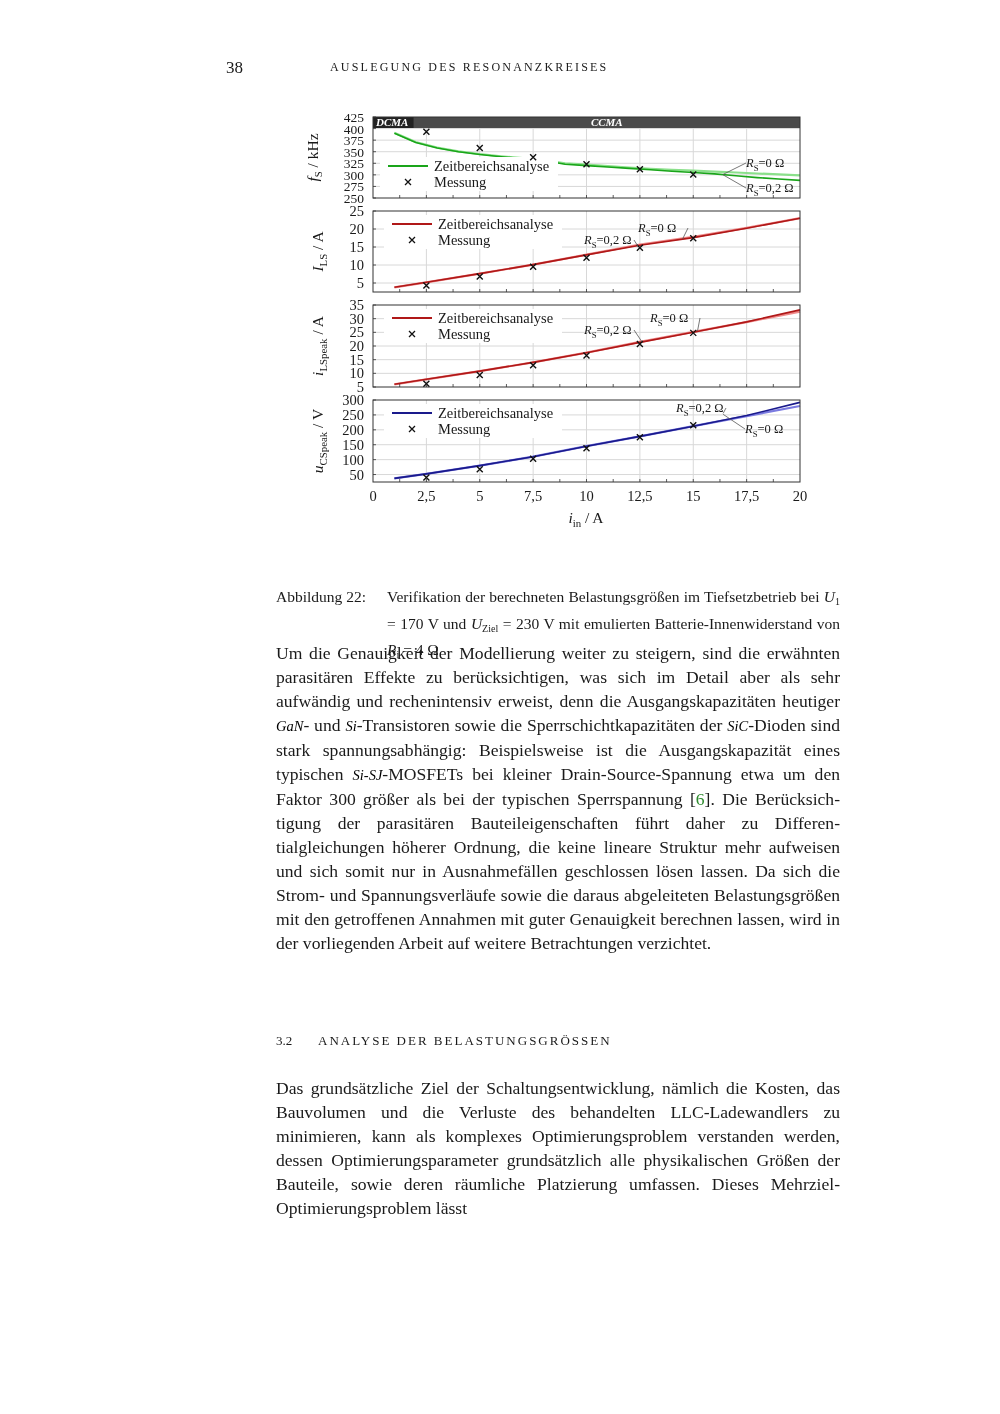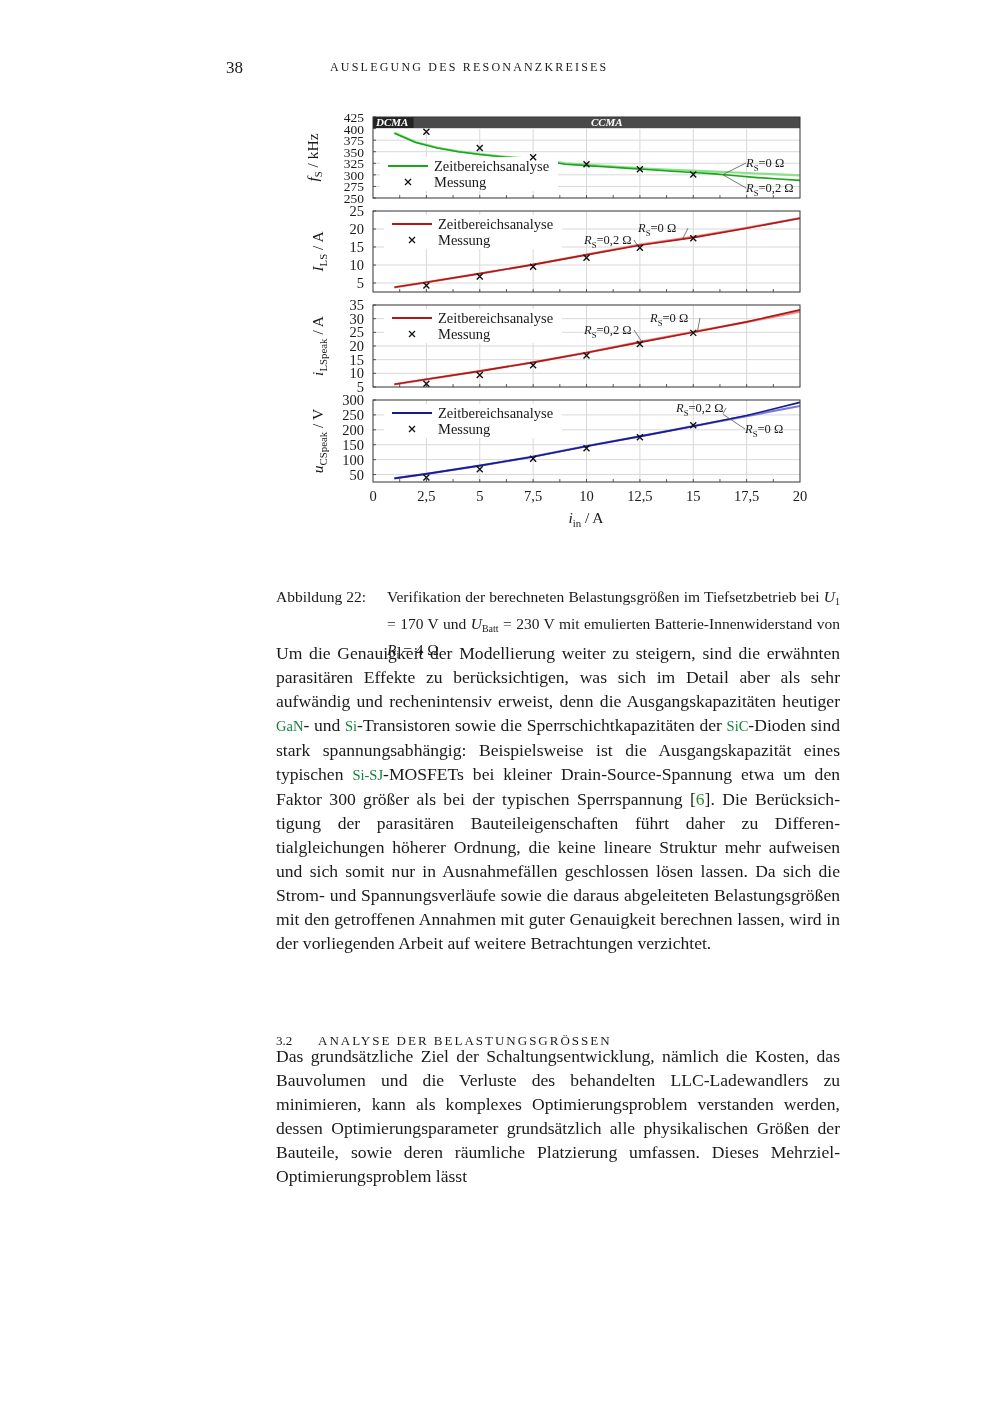--- a/index.html
+++ b/index.html
@@ -12,22 +12,22 @@
   #figure { position: absolute; left: 0; top: 100px; width: 1000px; height: 440px; }
   #figure text { font-family: "Liberation Serif", "DejaVu Serif", serif; fill: #1a1a1a; }
   .caption { position: absolute; left: 276px; top: 554px; width: 564px; font-size: 15.5px; line-height: 21.5px; margin-top: 32px; }
   .caption-label { position: absolute; left: 0; top: 0; white-space: nowrap; }
   .caption-text { margin-left: 111px; text-align: justify; }
   .math { font-style: italic; }
   sub { font-size: 10px; vertical-align: -3px; font-style: normal; }
   .body-text { position: absolute; left: 276px; width: 564px; font-size: 17.6px; line-height: 24px;
                text-align: justify; hyphens: manual; }
   .p1 { top: 641px; }
-  .p2 { top: 1044px; }
-  .acr { color: #15803d; font-size: 14.5px; }
+  .p2 { top: 1076px; }
+  .acr { color: #000000; font-size: 14.5px; font-style: italic; }
   .cite { color: #2e8b2e; }
   .section-heading { position: absolute; left: 276px; top: 1033px; font-size: 13px;
                      letter-spacing: 2px; text-transform: uppercase; white-space: nowrap; }
   .section-num { display: inline-block; width: 42px; letter-spacing: 0; }
 </style>
 </head>
 <body>
 
 <div class="running-head">
   <span class="page-number">38</span>
@@ -290,21 +290,21 @@
     <text x="586.5" y="501" font-size="14.5" text-anchor="middle">10</text>
     <text x="639.875" y="501" font-size="14.5" text-anchor="middle">12,5</text>
     <text x="693.25" y="501" font-size="14.5" text-anchor="middle">15</text>
     <text x="746.625" y="501" font-size="14.5" text-anchor="middle">17,5</text>
     <text x="800" y="501" font-size="14.5" text-anchor="middle">20</text>
     <text x="586" y="523" font-size="15.5" text-anchor="middle"><tspan font-style="italic">i</tspan><tspan font-size="10.85" dy="4.340000000000001">in</tspan><tspan dy="-4.340000000000001"> / A</tspan></text>
   </svg>
 
 <div class="caption">
   <span class="caption-label">Abbildung 22:</span>
-  <div class="caption-text"><span>Verifikation der berechneten Belastungsgrößen im Tiefsetzbetrieb bei </span><span class="math"><span>U</span><sub>1</sub></span><span> = 170 V und </span><span class="math"><span>U</span><sub>Batt</sub></span><span> = 230 V mit emulierten Batterie-Innenwiderstand von </span><span class="math"><span>R</span><sub>i</sub></span><span> = 4 Ω</span></div>
+  <div class="caption-text"><span>Verifikation der berechneten Belastungsgrößen im Tiefsetzbetrieb bei </span><span class="math"><span>U</span><sub>1</sub></span><span> = 170 V und </span><span class="math"><span>U</span><sub>Ziel</sub></span><span> = 230 V mit emulierten Batterie-Innenwiderstand von </span><span class="math"><span>R</span><sub>i</sub></span><span> = 4 Ω</span></div>
 </div>
 
 <p class="body-text p1" style="margin:0"><span>Um die Genauigkeit der Modellierung weiter zu steigern, sind die erwähnten parasitären Effekte zu berücksichtigen, was sich im De­tail aber als sehr aufwändig und rechenintensiv erweist, denn die Ausgangskapazitäten heutiger </span><span class="acr">GaN</span><span>- und </span><span class="acr">Si</span><span>-Transistoren sowie die Sperrschichtkapazitäten der </span><span class="acr">SiC</span><span>-Dioden sind stark spannungsabhän­gig: Beispielsweise ist die Ausgangskapazität eines typischen </span><span class="acr">Si</span><span class="acr">-</span><span class="acr">SJ</span><span>-MOSFETs bei kleiner Drain-Source-Spannung etwa um den Faktor 300 größer als bei der typischen Sperrspannung [</span><span class="cite">6</span><span>]. Die Berücksich­tigung der parasitären Bauteileigenschaften führt daher zu Differen­tialgleichungen höherer Ordnung, die keine lineare Struktur mehr aufweisen und sich somit nur in Ausnahmefällen geschlossen lösen lassen. Da sich die Strom- und Spannungsverläufe sowie die daraus abgeleiteten Belastungsgrößen mit den getroffenen Annahmen mit guter Genauigkeit berechnen lassen, wird in der vorliegenden Arbeit auf weitere Betrachtungen verzichtet.</span></p>
 
 <div class="section-heading">
   <span class="section-num">3.2</span><span>Analyse der Belastungsgrößen</span>
 </div>
 
 <p class="body-text p2" style="margin:0">Das grundsätzliche Ziel der Schaltungsentwicklung, nämlich die Kosten, das Bauvolumen und die Verluste des behandelten LLC-Ladewandlers zu minimieren, kann als komplexes Optimierungspro­blem verstanden werden, dessen Optimierungsparameter grundsätz­lich alle physikalischen Größen der Bauteile, sowie deren räumliche Platzierung umfassen. Dieses Mehrziel-Optimierungsproblem lässt</p>
 

